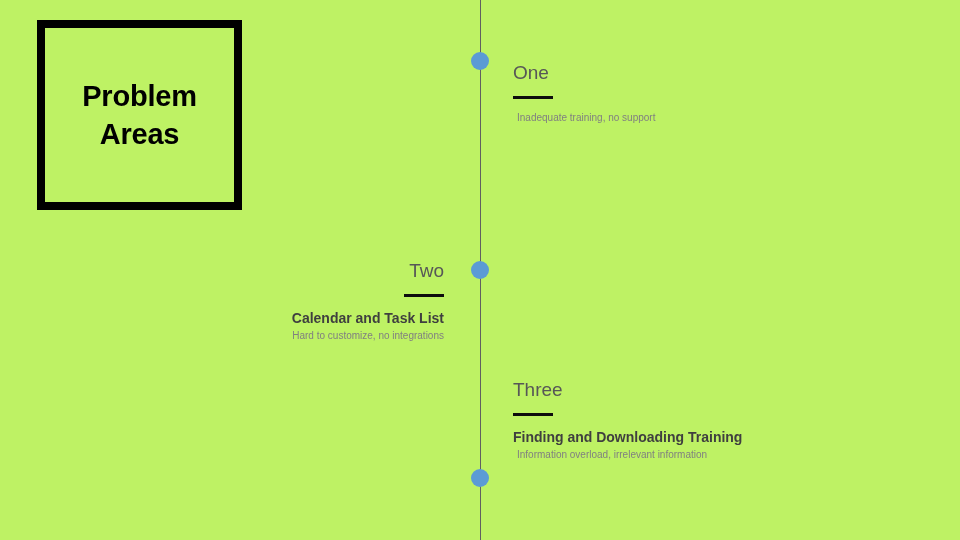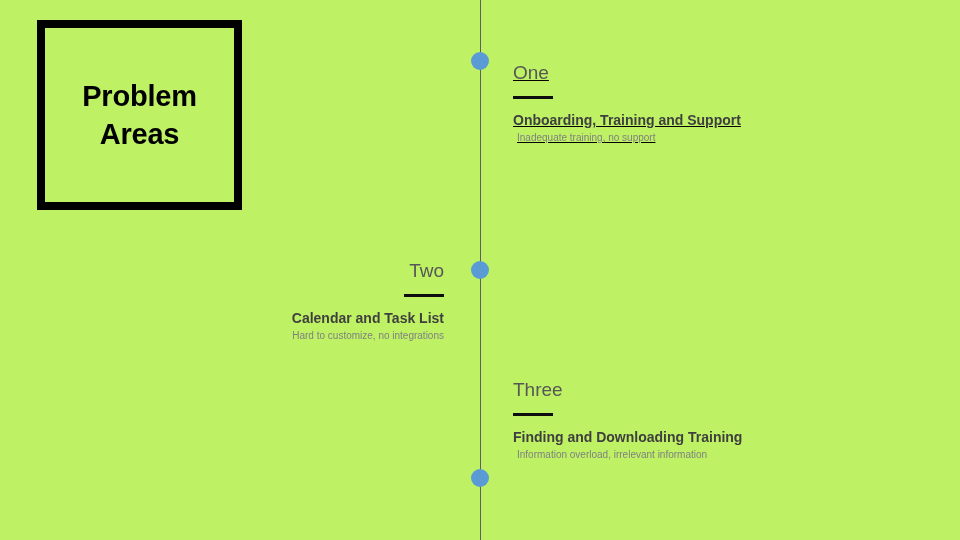--- a/index.html
+++ b/index.html
@@ -61,21 +61,21 @@
   .dot-2 { top: 261px; }
   .dot-3 { top: 469px; }
 
   
   .entry {
     position: absolute;
   }
   .entry-right { left: 513px; text-align: left; }
   .entry-left  { right: 516px; text-align: right; margin-left: 20px; }
 
-  .entry-1 { top: 61px; text-decoration: underline; }
+  .entry-1 { top: 61px; }
   .entry-2 { top: 259px; }
   .entry-3 { top: 378px; }
 
   .entry-label {
     font-size: 19px;
     color: #575757;
     line-height: 1.25;
     white-space: nowrap;
   }
   .entry-rule {
@@ -121,21 +121,20 @@
 
   <div class="axis-line"></div>
 
   <div class="dot dot-1"></div>
   <div class="dot dot-2"></div>
   <div class="dot dot-3"></div>
 
   <div class="entry entry-right entry-1">
     <div class="entry-label">One</div>
     <div class="entry-rule"></div>
-    <div class="entry-subtitle">Onboarding, Training and Support</div>
     <div class="entry-desc">Inadequate training, no support</div>
   </div>
 
   <div class="entry entry-left entry-2">
     <div class="entry-label">Two</div>
     <div class="entry-rule"></div>
     <div class="entry-subtitle">Calendar and Task List</div>
     <div class="entry-desc">Hard to customize, no integrations</div>
   </div>
 

